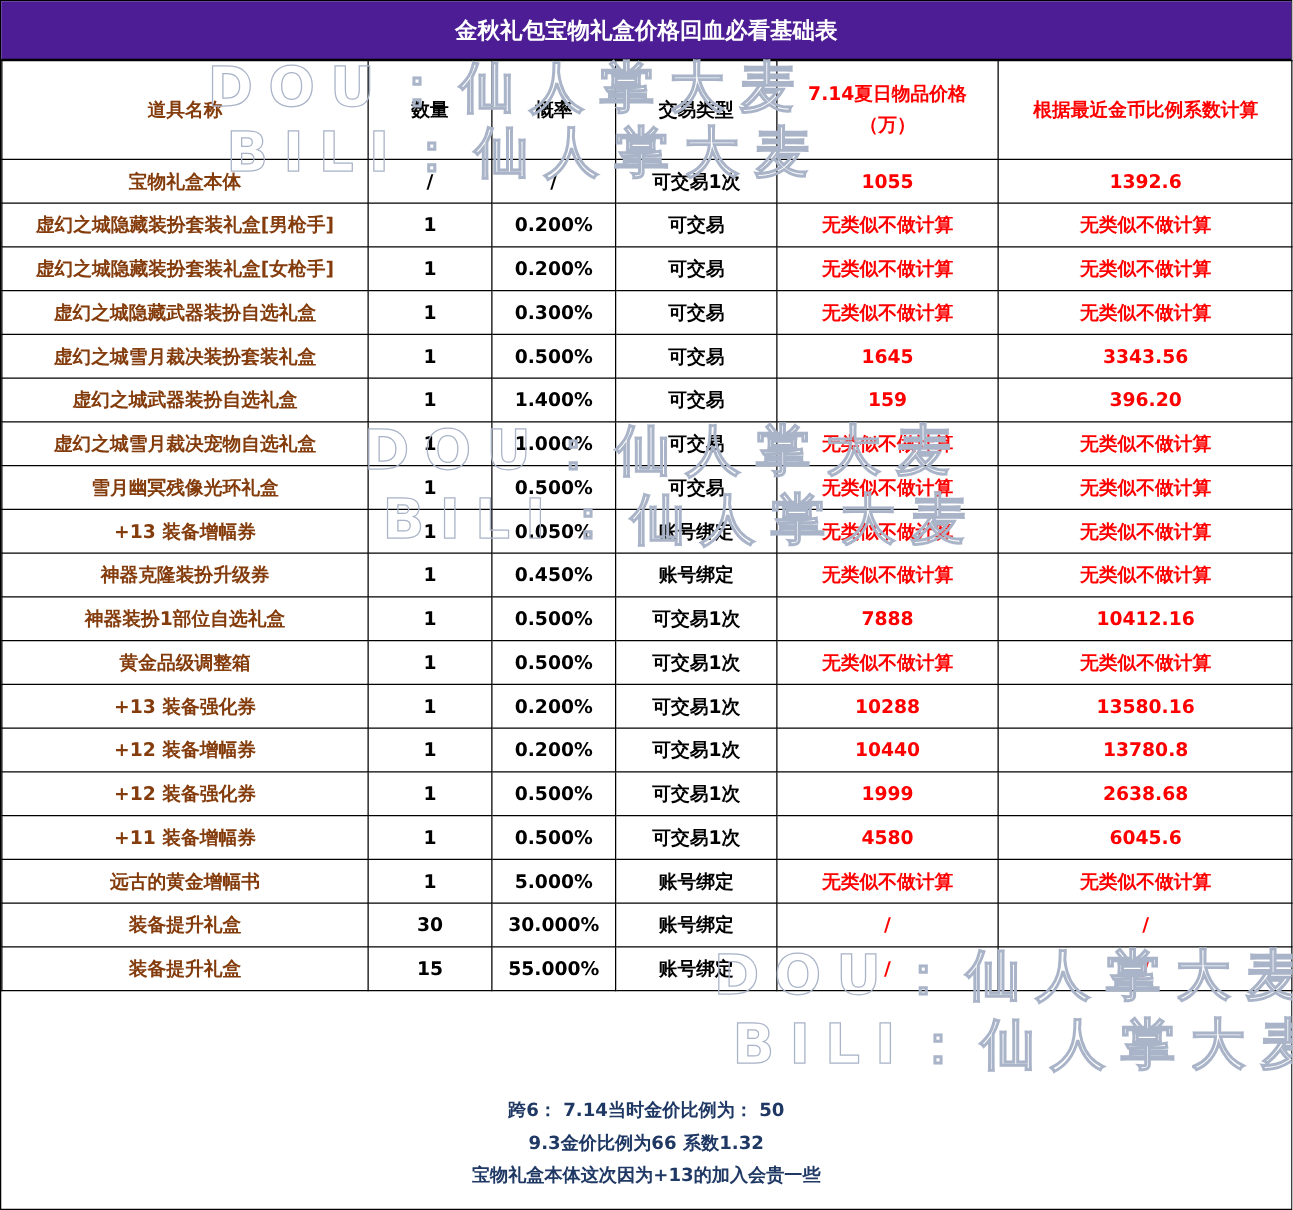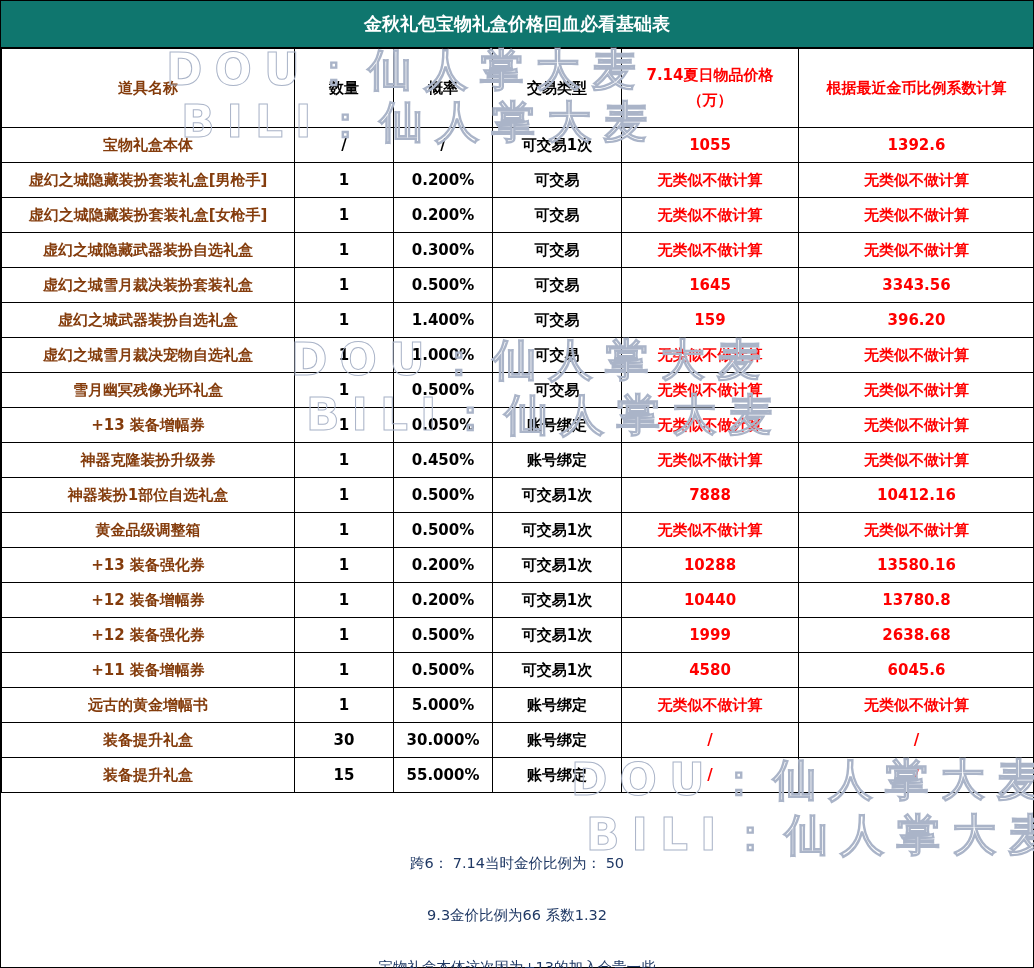--- a/index.html
+++ b/index.html
@@ -1,41 +1,41 @@
 <!DOCTYPE html>
 <html><head>
   <meta charset="utf-8">
   <style>
     * { box-sizing: border-box; margin: 0; padding: 0; }
     html, body { width: 1034px; height: 968px; background: #ffffff; overflow: hidden; }
     body { font-family: "DejaVu Sans", "Liberation Sans", sans-serif; position: relative; }
     .sheet { position: absolute; left: 0; top: 0; width: 1034px; height: 968px; border: 1px solid #000; }
     .title-bar {
       position: absolute; left: 0; top: 0; width: 1032px; height: 47px;
-      background: #0f766e; color: #ffffff; font-weight: bold; font-size: 18px;
+      background: #4c1d95; color: #ffffff; font-weight: bold; font-size: 18px;
       display: flex; align-items: center; justify-content: center;
       border-bottom: 1px solid #000;
     }
     table.grid {
       position: absolute; left: 0; top: 47px; border-collapse: collapse;
       table-layout: fixed; width: 1033px;
     }
     table.grid td, table.grid th {
       border: 1px solid #000; text-align: center; vertical-align: middle;
       font-weight: bold; font-size: 15px; height: 35px; padding: 0 2px;
       white-space: nowrap; overflow: hidden;
     }
     table.grid th { height: 79px; font-size: 15px; line-height: 1.65; }
     .c-name { color: #843c0c; }
     .c-dark { color: #000000; }
     .c-red { color: #ff0000; }
     .footer {
       position: absolute; left: 0; top: 861px; width: 1032px; height: 106px;
       display: flex; flex-direction: column; align-items: center; justify-content: center;
-      color: #1f3864; font-weight: normal; font-size: 14.5px; line-height: 26px; gap: 26px;
+      color: #1f3864; font-weight: bold; font-size: 14.5px; line-height: 26px;
     }
     .wm {
       position: absolute; font-family: "DejaVu Sans", sans-serif; font-size: 44px;
       color: transparent; -webkit-text-stroke: 1px #aab4c8; letter-spacing: 12px;
       white-space: nowrap; pointer-events: none; font-weight: bold; margin-left: 20px;
     }
   </style>
 </head>
 <body>
 

